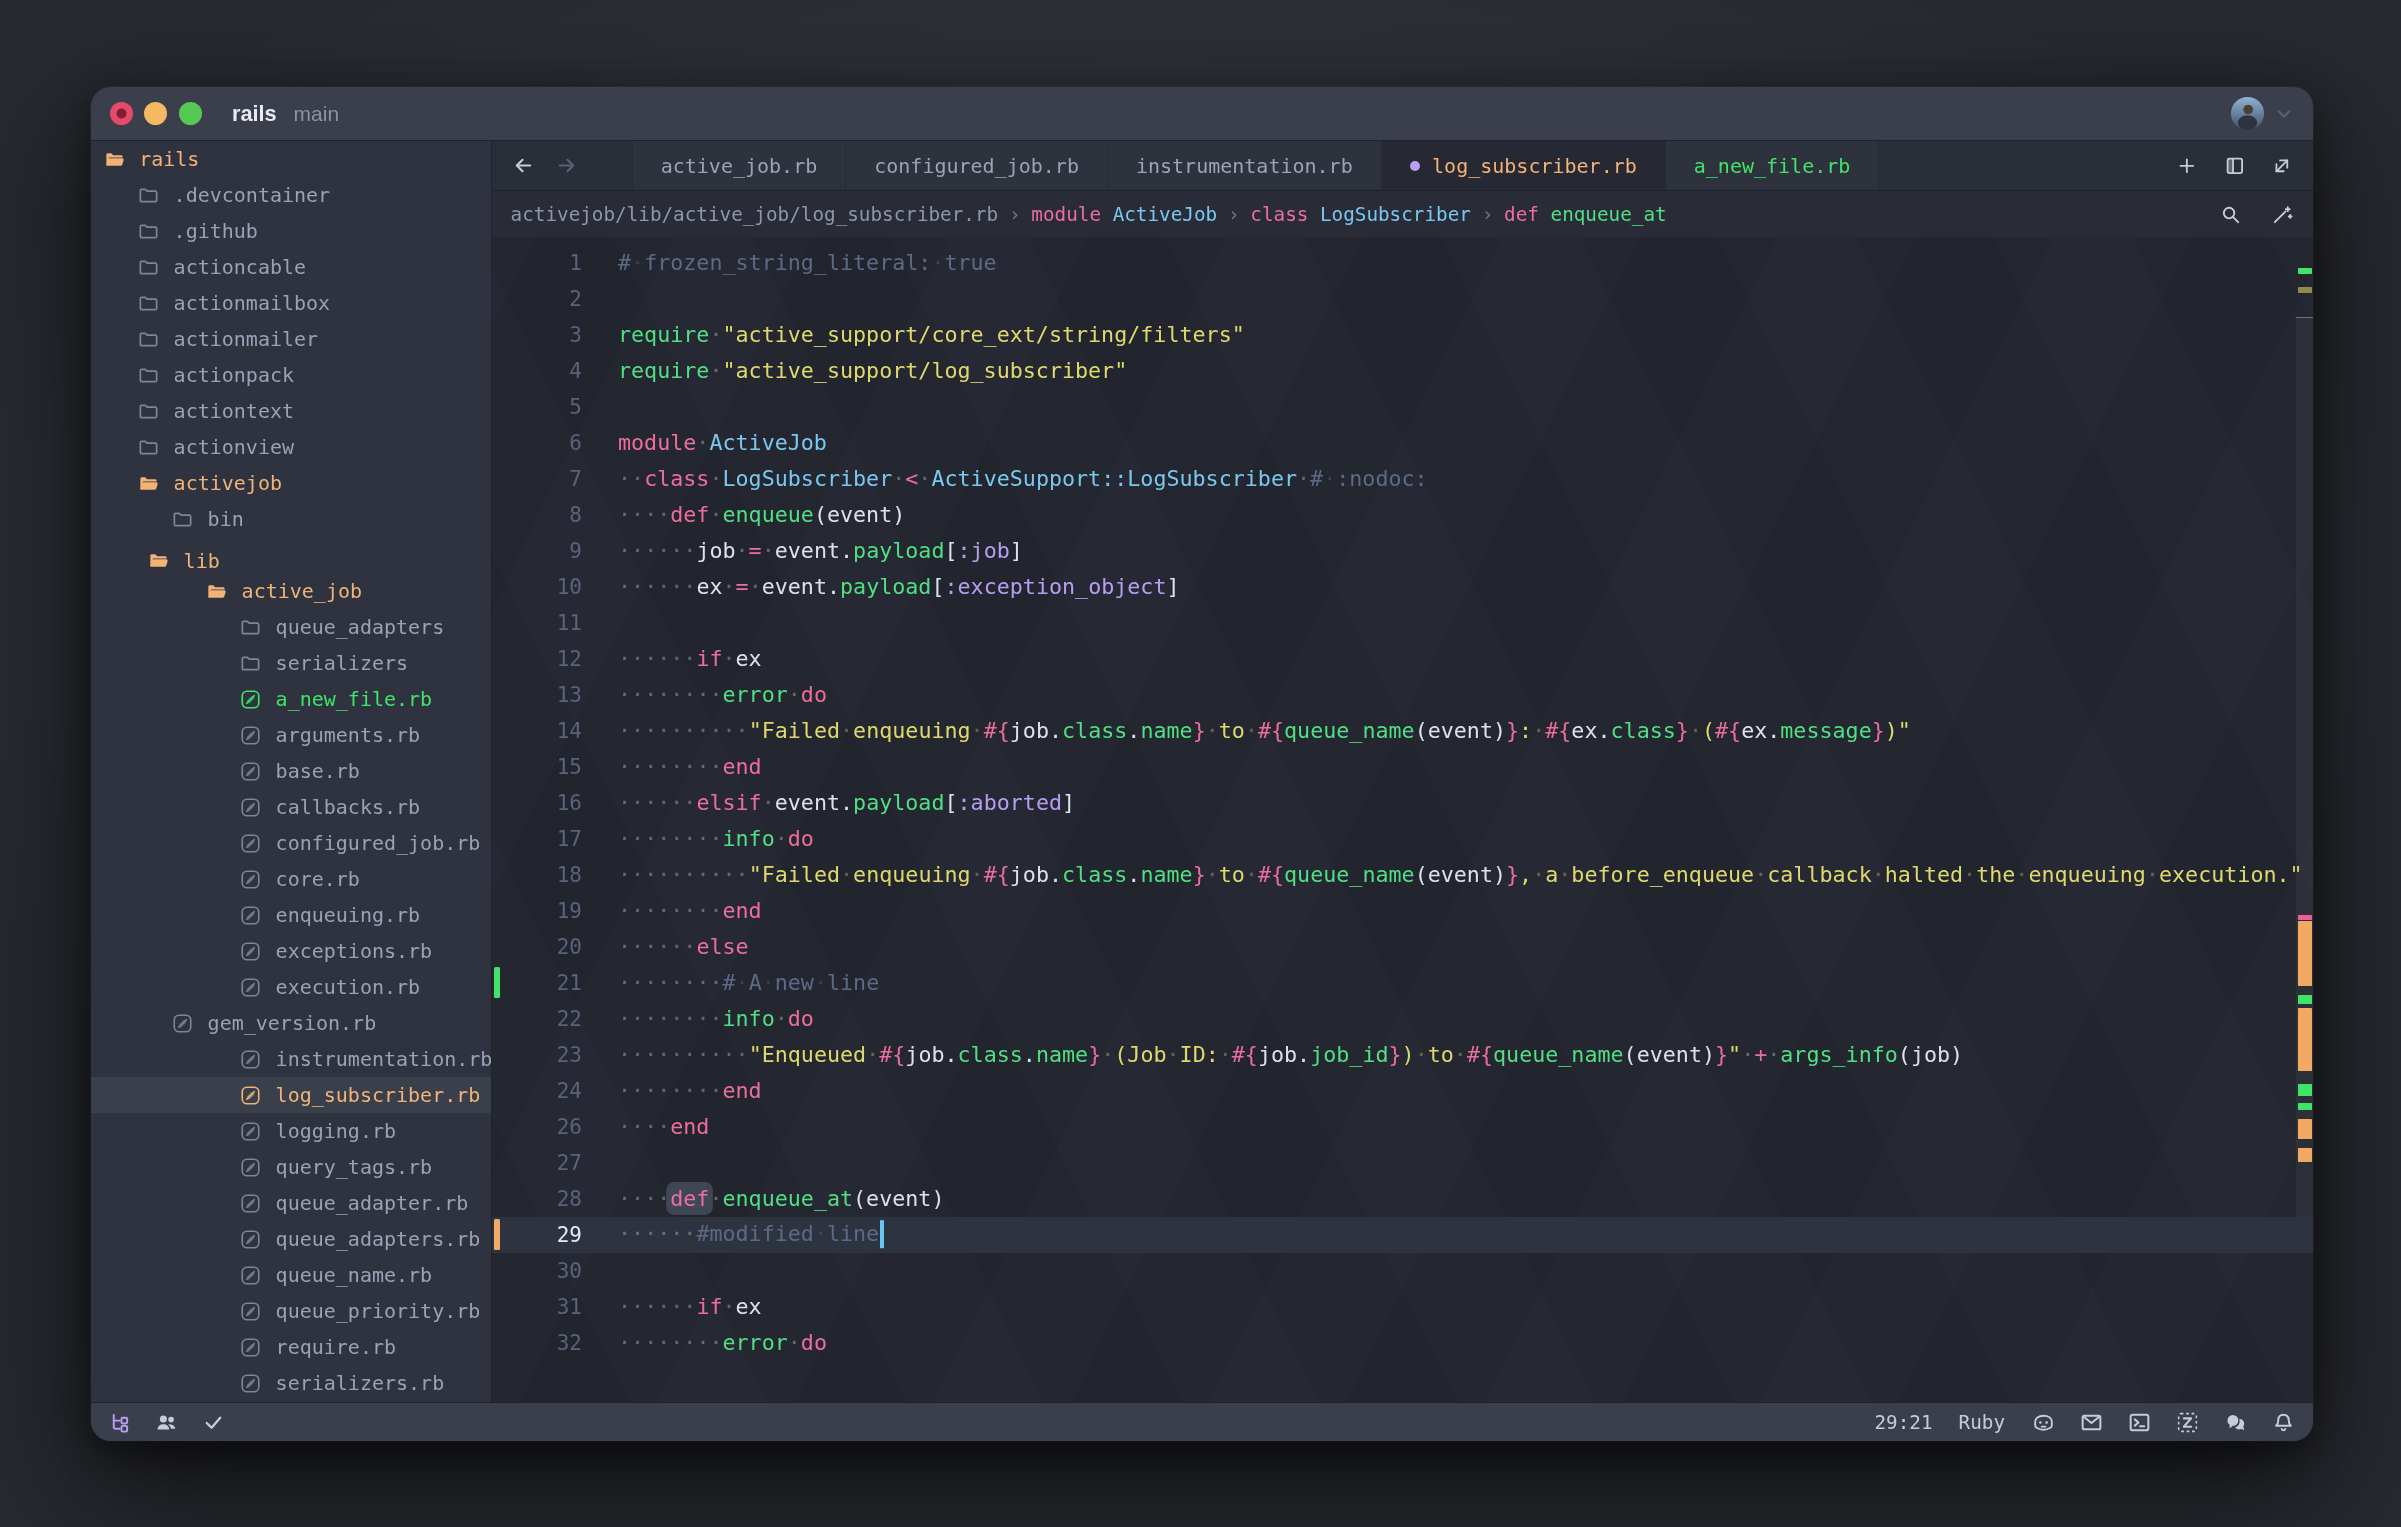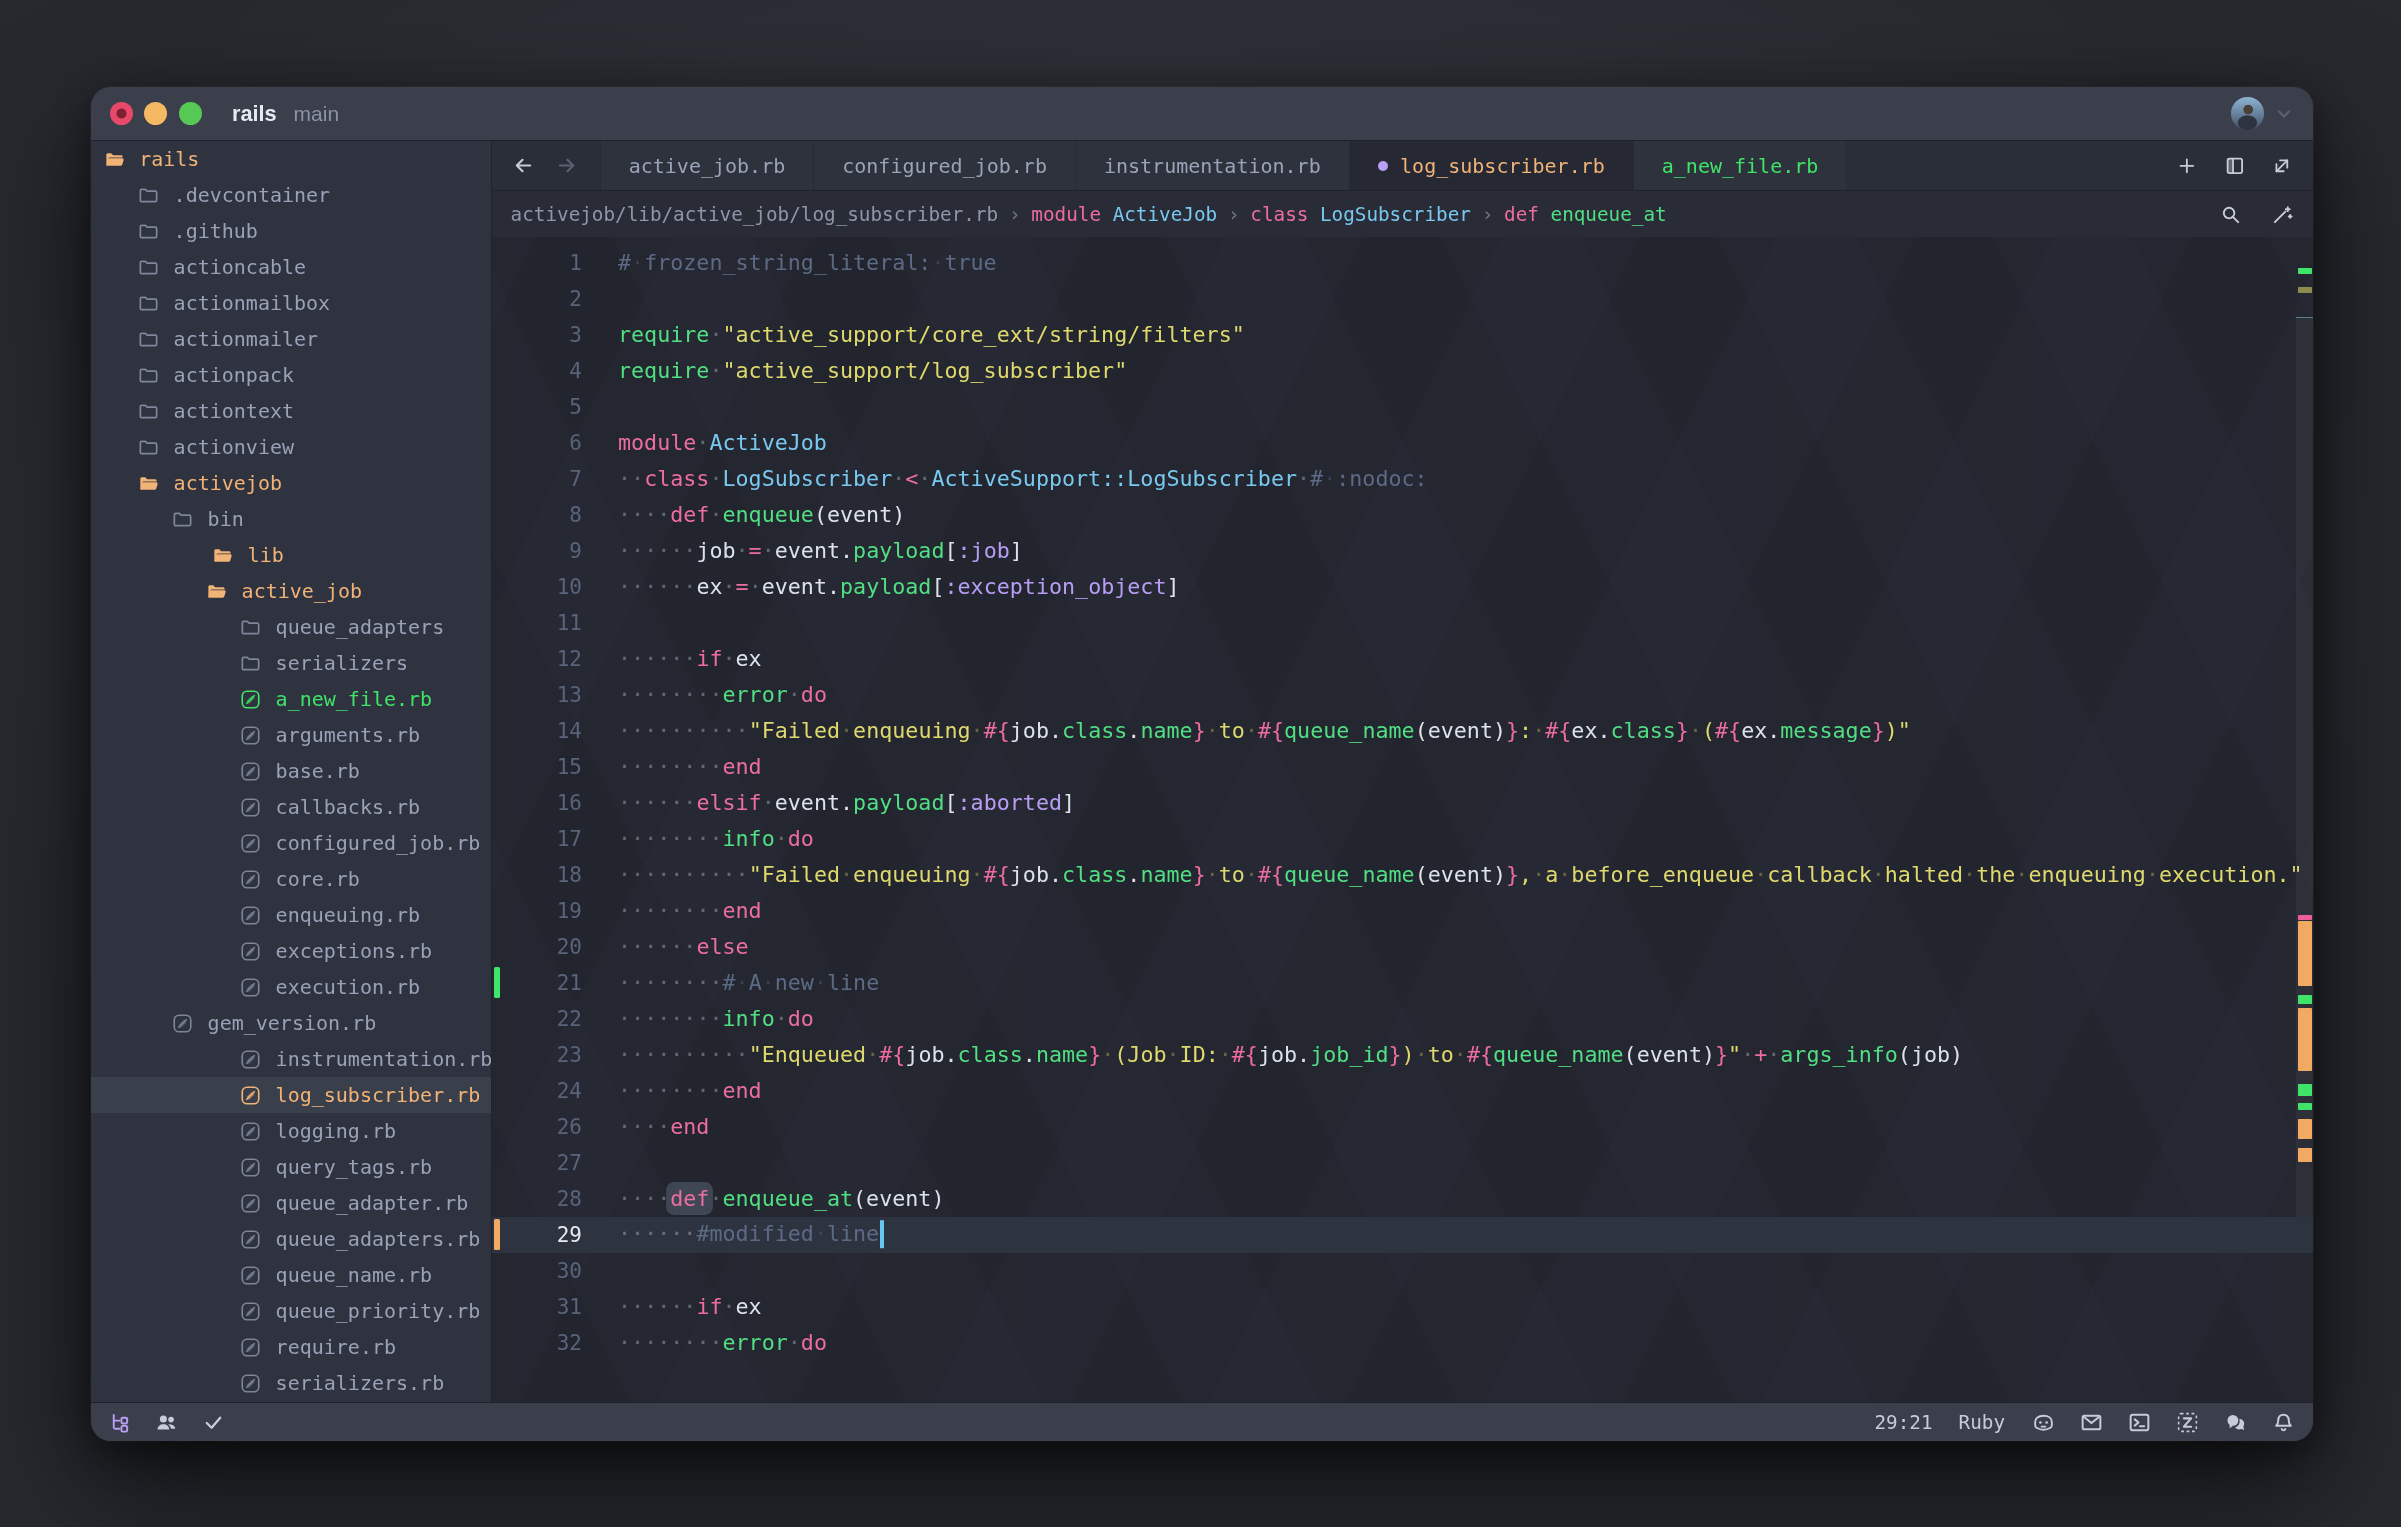--- a/index.html
+++ b/index.html
@@ -42,21 +42,21 @@
            font-family:"DejaVu Sans Mono", monospace;}
   .tree-item{height:36px;display:flex;align-items:center;font-size:20px;color:var(--muted);white-space:nowrap;}
   .tree-item .ticon{width:25px;height:25px;margin-right:11.6px;flex:0 0 auto;display:inline-flex;align-items:center;}
   .tree-item.tone-accent{color:var(--accent-orange);}
   .tree-item.tone-new{color:var(--new-green);}
   .tree-item.tone-muted .ticon{color:#7d8698;}
   .tree-item.selected{background:#3a3f4c;}
   
   .editor-col{flex:1 1 auto;display:flex;flex-direction:column;min-width:0;position:relative;}
   .tabbar{height:50px;flex:0 0 auto;background:var(--tabstrip);display:flex;align-items:stretch;border-bottom:1.5px solid var(--border);
-          font-family:"DejaVu Sans Mono", monospace;}
+          font-family:"DejaVu Sans Mono", monospace;gap:32px;}
   .navbtns{display:flex;align-items:center;gap:20px;padding:0 21.7px 0 20px;}
   .tab{display:flex;align-items:center;padding:0 28px;font-size:20px;color:#9aa4b8;background:var(--tab);
        border-right:1.5px solid #272b34;white-space:nowrap;}
   .tab:first-of-type{border-left:1.5px solid #272b34;}
   .tab.active{background:var(--editor);color:var(--accent-orange);}
   .tab.new{color:var(--new-green);}
   .tabdot{width:10px;height:10px;border-radius:50%;background:#b9a0f6;margin-right:12.4px;}
   .tab-actions{margin-left:auto;display:flex;align-items:center;gap:26px;padding:0 20px;color:#aab0bf;}
   .breadcrumb{height:46px;flex:0 0 auto;background:#292c36;display:flex;align-items:center;padding:0 18.6px;
               font-family:"DejaVu Sans Mono", monospace;font-size:19.3px;color:var(--muted2);white-space:nowrap;}
@@ -206,21 +206,21 @@
             <span>activejob</span>
           </div>
           <div class="tree-item tone-muted" style="padding-left: 80px;">
             <span class="ticon">
               <svg width="23" height="23" viewBox="0 0 24 24" fill="none" stroke="currentColor" stroke-width="1.8" stroke-linejoin="round">
                 <path d="M3.5 7c0-.8.7-1.5 1.5-1.5h3.6l2 2h8.4c.8 0 1.5.7 1.5 1.5v8c0 .8-.7 1.5-1.5 1.5H5c-.8 0-1.5-.7-1.5-1.5z"></path>
               </svg>
             </span>
             <span>bin</span>
           </div>
-          <div class="tree-item tone-accent" style="padding-left: 120px;">
+          <div class="tree-item tone-accent" style="padding-left: 56px; align-items: flex-end;">
             <span class="ticon">
               <svg width="23" height="23" viewBox="0 0 24 24" fill="currentColor">
                 <path d="M3.5 7c0-.8.7-1.5 1.5-1.5h3.6l2 2h8.4c.8 0 1.5.7 1.5 1.5v1H7.2c-.9 0-1.7.6-1.9 1.5L3.5 16z"></path>
                 <path d="M5.9 10.8h14.2c1 0 1.7 1 1.4 1.9l-1.4 4.6c-.2.7-.8 1.2-1.5 1.2H4.7c-1 0-1.7-1-1.4-1.9l1.2-4.7c.2-.7.7-1.1 1.4-1.1z"></path>
               </svg>
             </span>
             <span>lib</span>
           </div>
           <div class="tree-item tone-accent" style="padding-left: 114px;">
             <span class="ticon">

